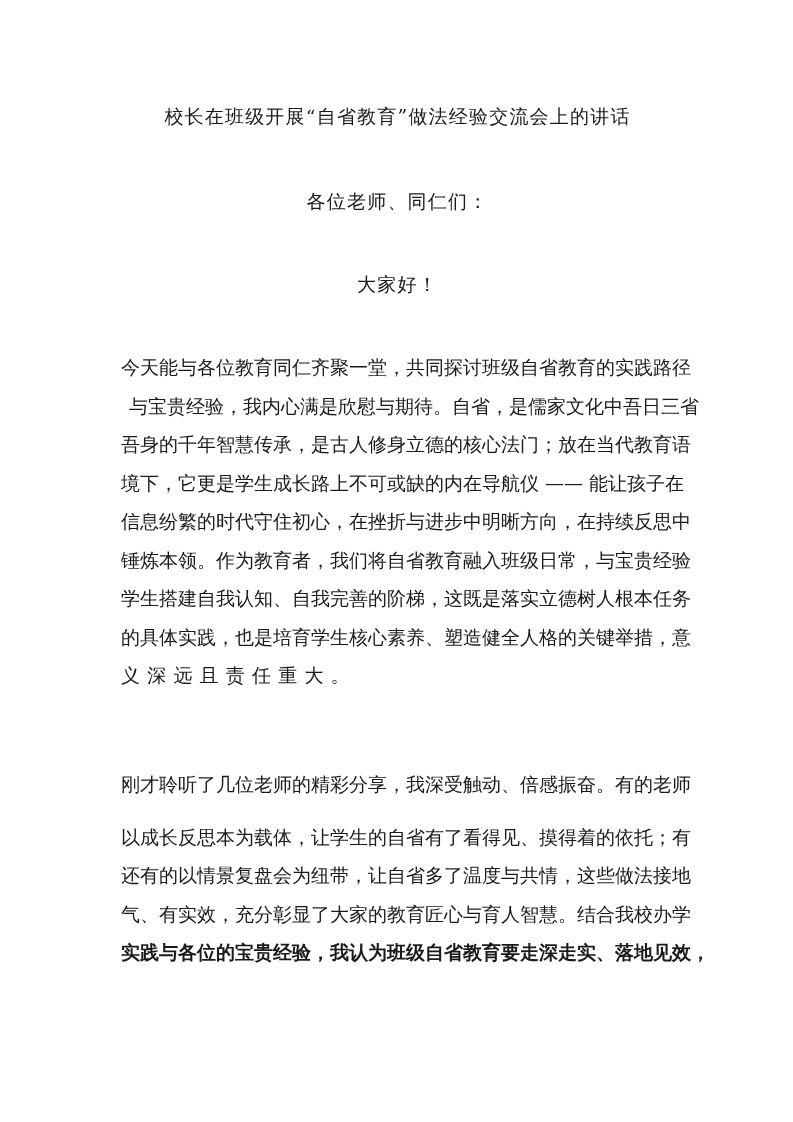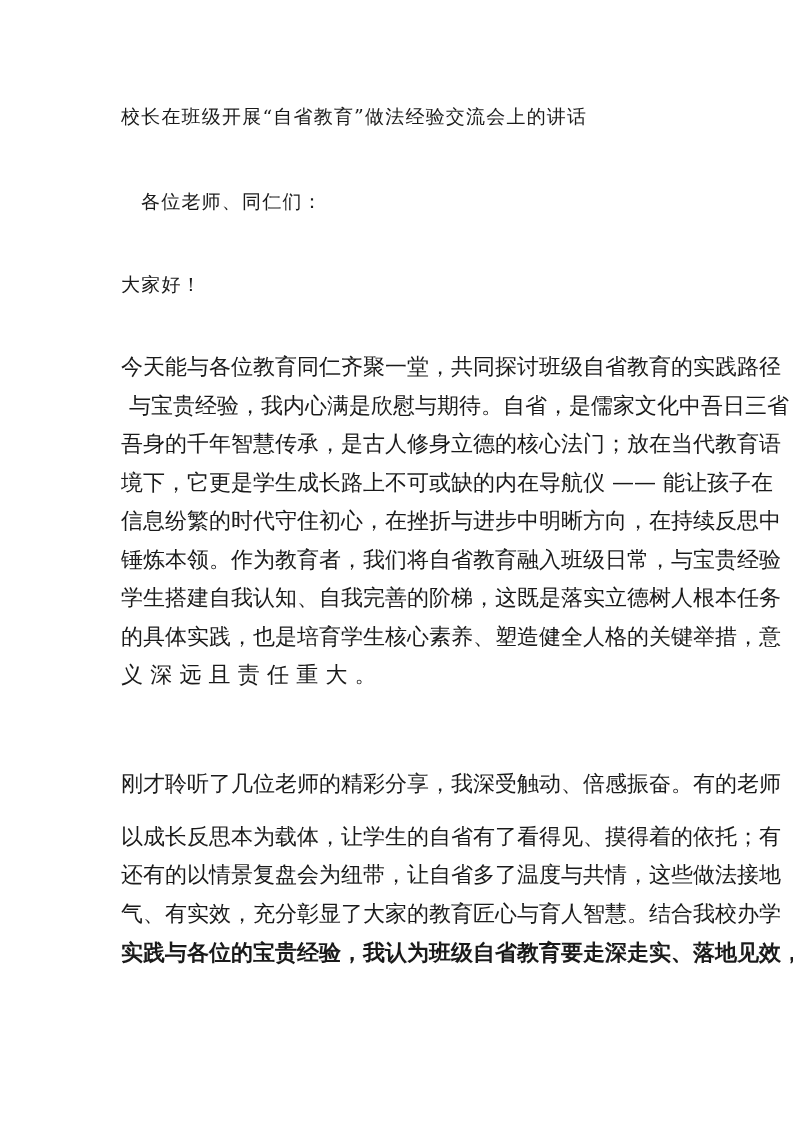--- a/index.html
+++ b/index.html
@@ -22,50 +22,51 @@
       width: 553px;
     }
     .line-block {
       position: absolute;
       left: 0;
       width: 553px;
       font-size: 19px;
       line-height: 38.5px;
       letter-spacing: 7.2px;
       white-space: nowrap;
+      text-align: center;
     }
     .justified {
       white-space: normal;
       text-align: justify;
       text-align-last: left;
       word-break: break-all;
       letter-spacing: 0;
     }
     .jline {
       display: block;
       height: 38.5px;
       line-height: 38.5px;
       white-space: nowrap;
       text-align: justify;
       text-align-last: justify;
-      font-size: 22px;
+      font-size: 19px;
     }
     .jline.last {
       text-align-last: left;
       letter-spacing: 7.2px;
     }
   </style>
 </head>
 <body>
 
 <div class="page">
 
   <div class="line-block" style="top:97px; letter-spacing:1.2px;">校长在班级开展“自省教育”做法经验交流会上的讲话</div>
 
-  <div class="line-block" style="top:182px; letter-spacing:1.2px;margin-left:20px;">各位老师、同仁们：</div>
+  <div class="line-block" style="top:182px; letter-spacing:1.2px;">各位老师、同仁们：</div>
 
   <div class="line-block" style="top:265px; letter-spacing:1.2px;">大家好！</div>
 
   <div class="line-block justified" style="top:348px;">
     <span class="jline" style="letter-spacing: 0px;">今天能与各位教育同仁齐聚一堂，共同探讨班级自省教育的实践路径</span>
     <span class="jline" style="letter-spacing: 0px; margin-left: 8px;">与宝贵经验，我内心满是欣慰与期待。自省，是儒家文化中吾日三省</span>
     <span class="jline" style="letter-spacing: 0px;">吾身的千年智慧传承，是古人修身立德的核心法门；放在当代教育语</span>
     <span class="jline" style="letter-spacing: 0px;">境下，它更是学生成长路上不可或缺的内在导航仪 —— 能让孩子在</span>
     <span class="jline" style="letter-spacing: 0px;">信息纷繁的时代守住初心，在挫折与进步中明晰方向，在持续反思中</span>
     <span class="jline" style="letter-spacing: 0px;">锤炼本领。作为教育者，我们将自省教育融入班级日常，与宝贵经验</span>

